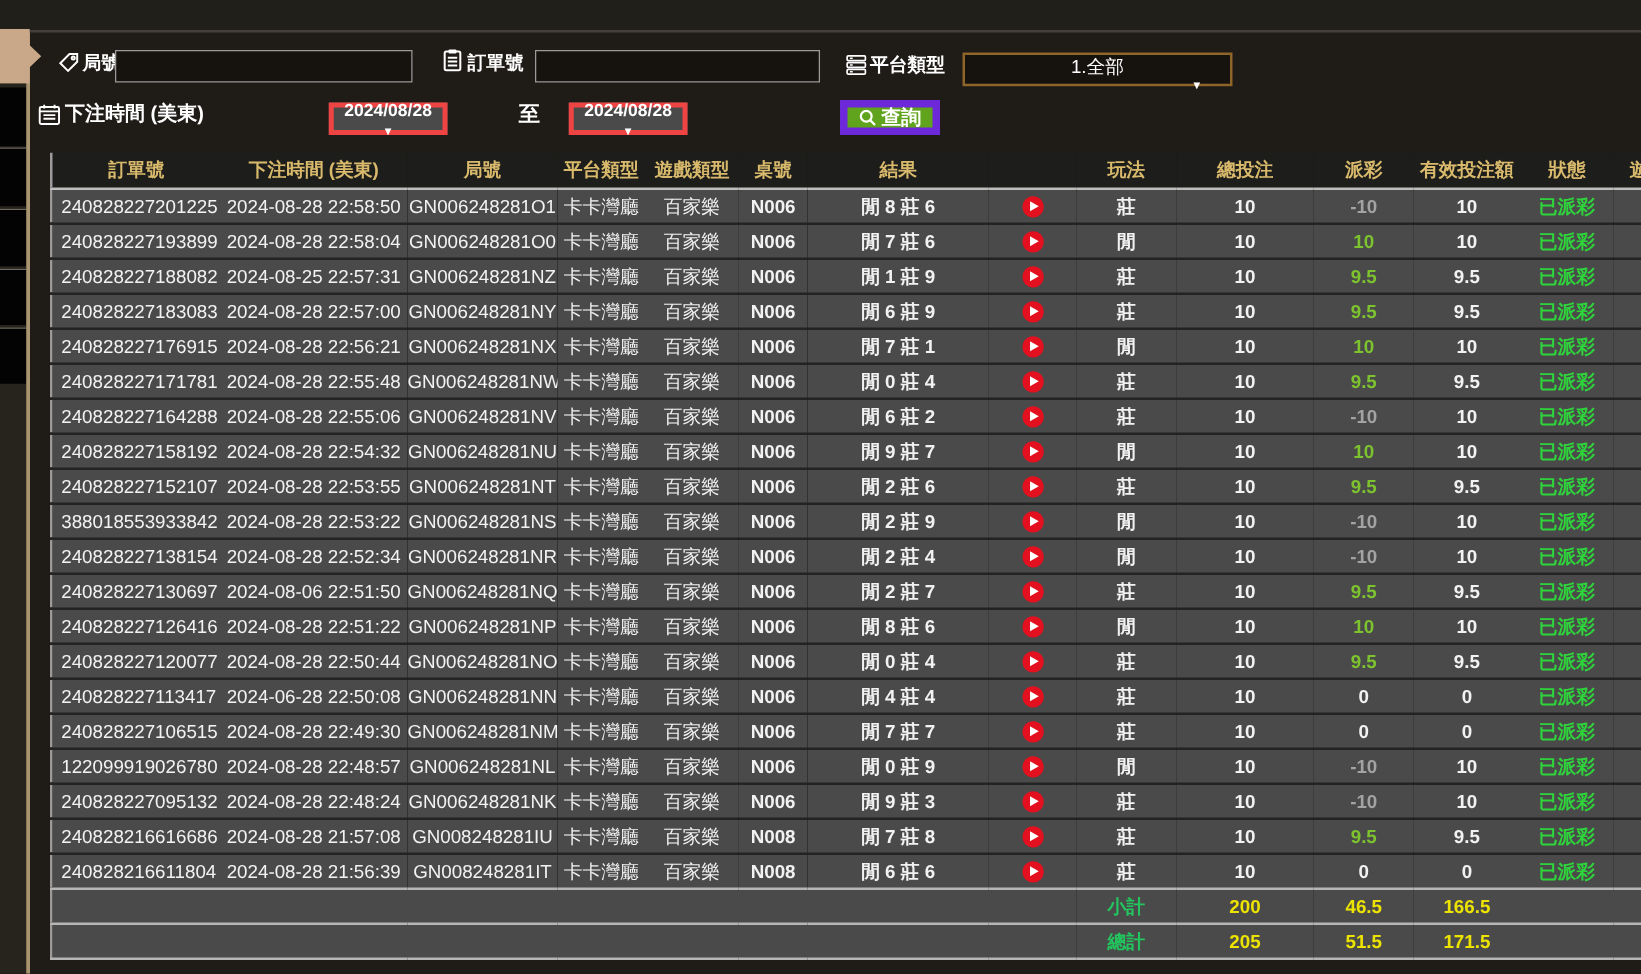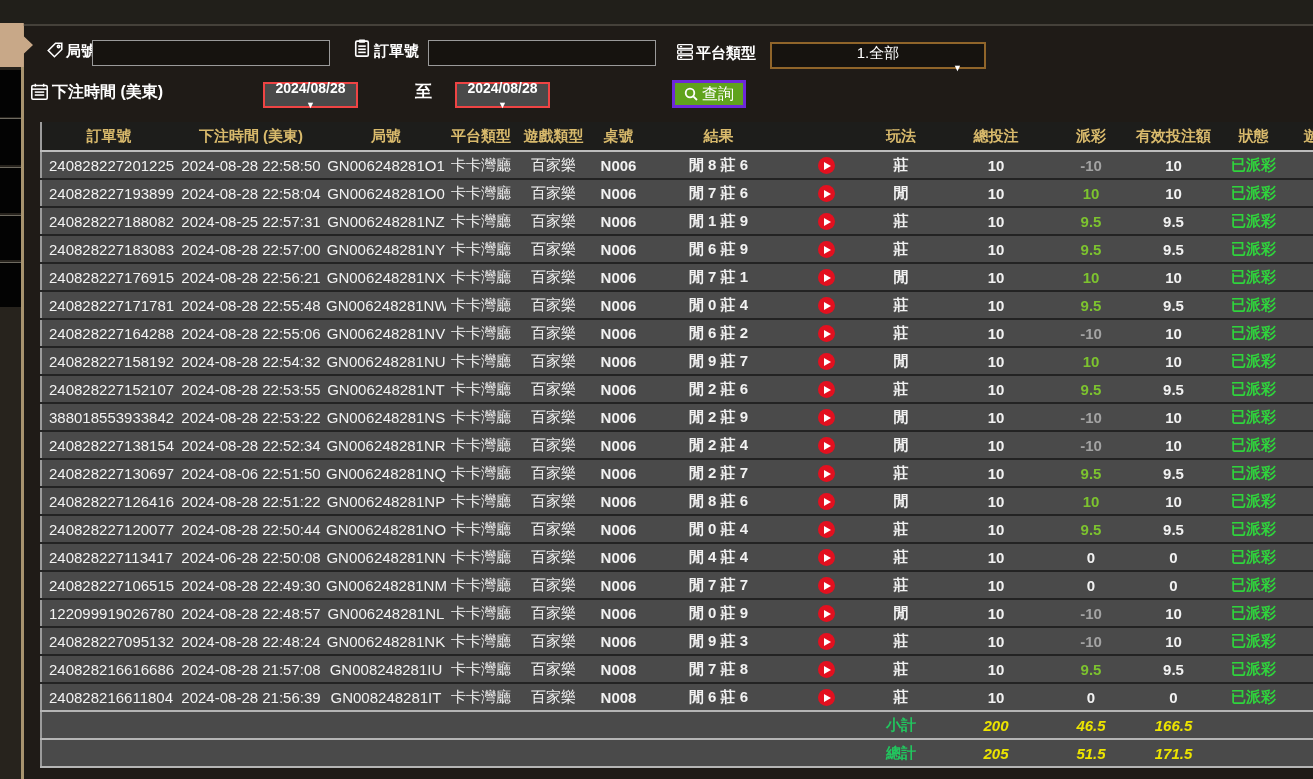--- a/index.html
+++ b/index.html
@@ -38,29 +38,29 @@
   .selbox{
     position:absolute;box-sizing:border-box;display:flex;align-items:center;
     color:#fff;font-weight:700;cursor:pointer;flex-direction:column;
   }
   .sel-platform{
     left:746px;top:16px;width:216px;height:27px;background:#16130f;
     border:2px solid #90652a;font-size:15px;font-weight:400;padding:0 8px;
   }
   .sel-platform .caret{margin-left:auto;margin-right:14px;}
   .sel-date{
-    background:#4a4a4a;border:2px solid #ef4444;width:95px;height:26px;
+    background:#4a4a4a;border:4px solid #ef4444;width:95px;height:26px;
     font-size:14px;justify-content:center;gap:4px;
   }
   .caret{font-size:9px;color:#fff;}
   .to-label{position:absolute;left:391px;top:54px;color:#fff;font-weight:700;font-size:17px;}
   .query-btn{
     position:absolute;left:648px;top:54px;height:28px;box-sizing:border-box;
-    display:flex;align-items:center;gap:3px;background:#60a31c;border:3px solid #6d28d9;
-    color:#fff;font-weight:400;font-size:16px;padding:0 9px;cursor:pointer;
+    display:flex;align-items:center;gap:3px;background:#60a31c;border:6px solid #6d28d9;
+    color:#fff;font-weight:700;font-size:16px;padding:0 9px;cursor:pointer;
   }
   
   .table-wrap{position:absolute;left:40px;top:122px;width:1273px;height:657px;overflow:hidden;}
   table{border-collapse:collapse;table-layout:fixed;width:1290px;border-left:2px solid #9b9b9b;}
   th,td{padding:0;overflow:hidden;white-space:nowrap;}
   thead th{
     height:28px;background:#1d1d1b;color:#d9ba6c;font-weight:700;font-size:15px;
     border-bottom:2px solid #bdbdbd;text-align:center;
   }
   tbody td{
@@ -74,21 +74,21 @@
   table{border-bottom:2px solid #b5b5b5;}
   .c-order_no{text-align:left;padding-left:7px;font-weight:400;}
   .c-bet_time,.c-round_no,.c-platform,.c-game_type{font-weight:400;}
   .c-table_no,.c-result,.c-play,.c-total_bet,.c-payout,.c-valid_bet,.c-status{font-weight:700;}
   .c-extra{text-align:left;padding-left:10px;}
   .pay-green{color:#7dc32f;}
   .pay-red{color:#a3a3a3;}
   .pay-white{color:#f2f2f2;}
   .c-status{color:#2fd43c;}
   .sum-label{color:#22c55e;font-weight:700;}
-  .sum-val{color:#ece400;font-weight:700;font-style:italic;}
+  .sum-val{color:#ece400;font-weight:700;}
   .play-btn{
     width:17px;height:17px;border-radius:50%;background:#e3101f;display:inline-flex;
     align-items:center;justify-content:center;vertical-align:middle;cursor:pointer;
   }
   .play-btn::after{
     content:"";border-left:7px solid #fff;border-top:4px solid transparent;
     border-bottom:4px solid transparent;margin-left:2px;
   }
   svg{display:block;}
 </style>

